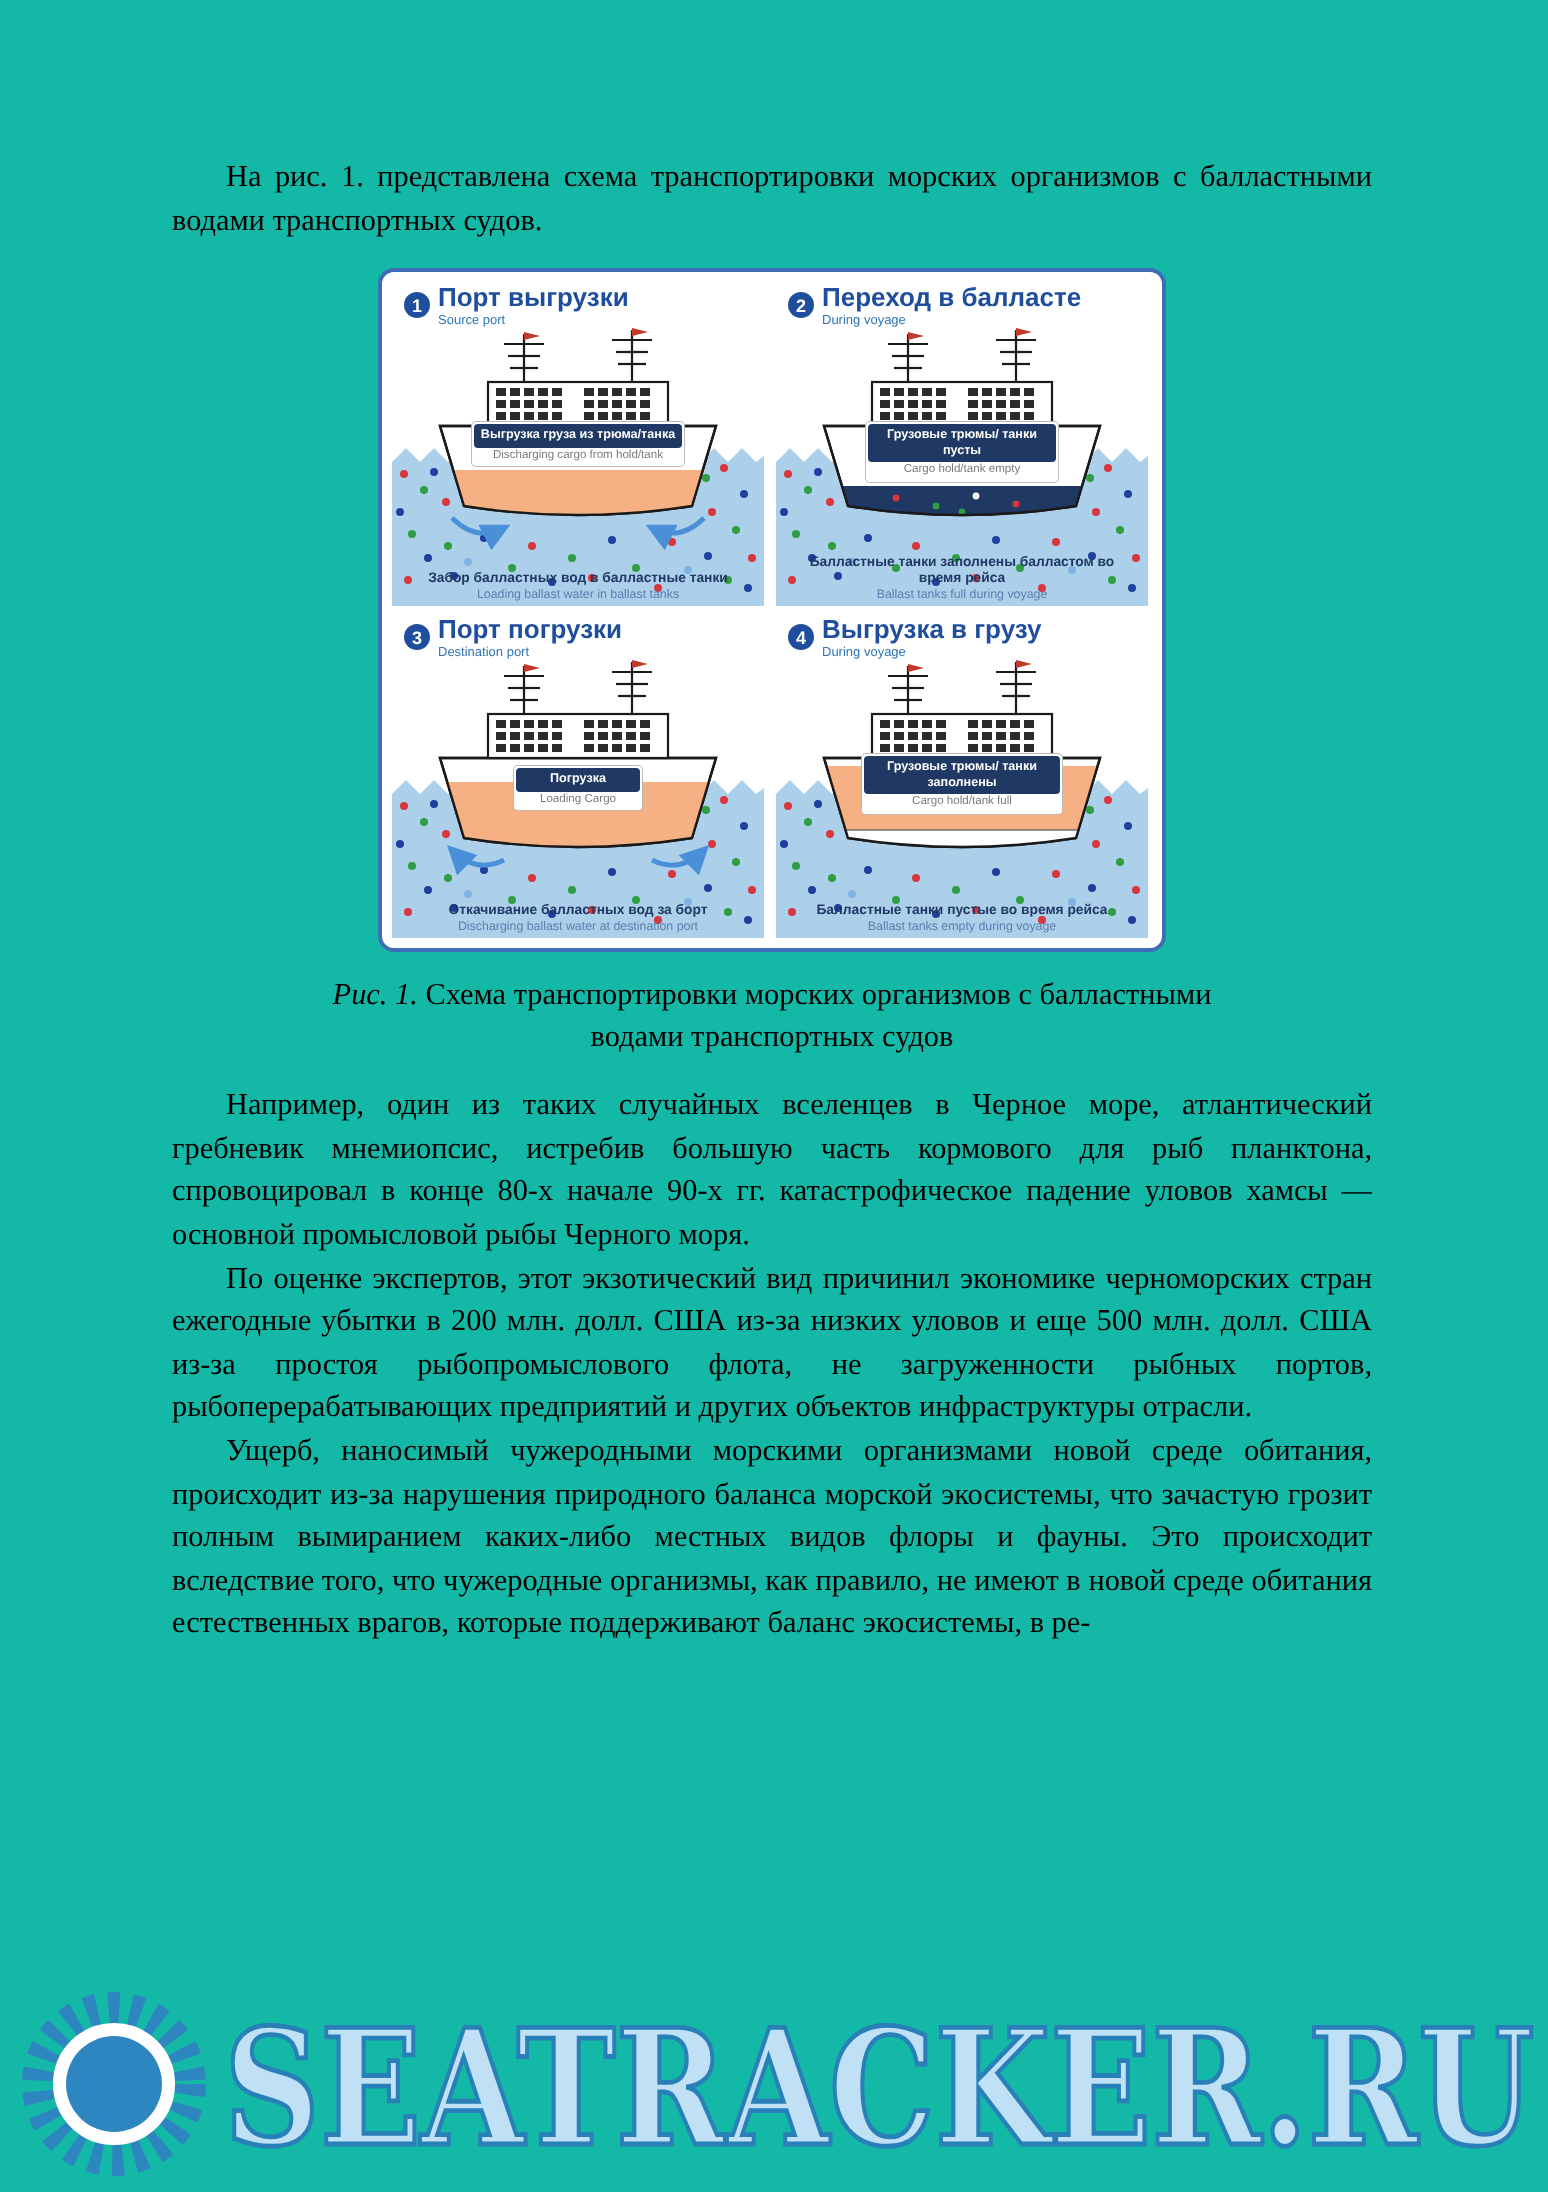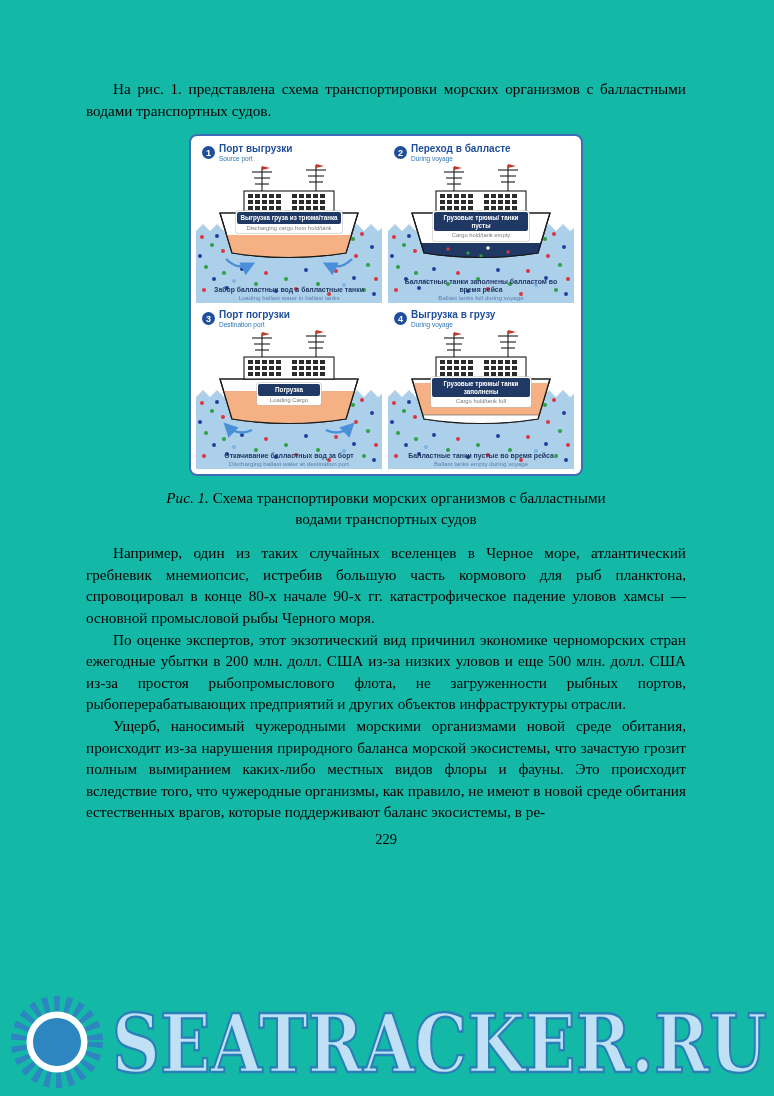--- a/index.html
+++ b/index.html
@@ -16,21 +16,21 @@
   .figure { margin:13px auto 0; width:394px; }
   .fig-box {
     border:2px solid #3E6DB5; border-radius:8px; background:#fff; padding:5px;
     display:grid; grid-template-columns:1fr 1fr; gap:4px;
   }
   .panel { position:relative; width:186px; height:162px; font-family:"Liberation Sans", sans-serif; background:#fff; overflow:hidden; }
   .p-head { height:20px; display:flex; align-items:center; gap:4px; padding:3px 2px 0 6px; }
   .p-num { width:13px; height:13px; border-radius:50%; background:#1F4E9C; color:#fff;
            font-size:9px; font-weight:bold; display:flex; align-items:center; justify-content:center; flex:0 0 13px; }
   .p-titles { display:flex; flex-direction:column; }
-  .p-title { font-size:10px; font-weight:bold; color:#1F4E9C; line-height:1.15; }
+  .p-title { font-size:13px; font-weight:bold; color:#1F4E9C; line-height:1.15; }
   .p-sub { font-size:6.5px; color:#2E75B6; line-height:1.1; }
   .ship { position:absolute; top:20px; left:0; }
   .hold-label { position:absolute; left:50%; transform:translateX(-50%); top:70px;
                 background:#fff; border-radius:2px; text-align:center; z-index:2; padding:1px;
                 box-shadow:0 0 0 0.5px #b9b9b9; }
   .hold-label.w106 { width:106px; } .hold-label.w96 { width:96px; }
   .hold-label.w64 { width:64px; top:76px; } .hold-label.w100 { width:100px; }
   .hold-ru { background:#1F3864; color:#fff; font-size:6.3px; font-weight:bold;
              padding:2px; border-radius:2px; line-height:1.2; }
   .hold-en { color:#7a7a7a; font-size:5.8px; padding:1px 0; line-height:1.1; }
@@ -256,21 +256,20 @@
 
       </div>
     </div>
 
     <div class="fig-caption"><span class="ital">Рис. 1.</span><span> Схема транспортировки морских организмов с балластными водами транспортных судов</span></div>
 
     <p class="body">Например, один из таких случайных вселенцев в Черное море, атлантический гребневик мнемиопсис, истребив большую часть кормового для рыб планктона, спровоцировал в конце 80-х начале 90-х гг. катастрофическое падение уловов хамсы — основной промысловой рыбы Черного моря.</p>
     <p class="body">По оценке экспертов, этот экзотический вид причинил экономике черноморских стран ежегодные убытки в 200 млн. долл. США из-за низких уловов и еще 500 млн. долл. США из-за простоя рыбопромыслового флота, не загруженности рыбных портов, рыбоперерабатывающих предприятий и других объектов инфраструктуры отрасли.</p>
     <p class="body">Ущерб, наносимый чужеродными морскими организмами новой среде обитания, происходит из-за нарушения природного баланса морской экосистемы, что зачастую грозит полным вымиранием каких-либо местных видов флоры и фауны. Это происходит вследствие того, что чужеродные организмы, как правило, не имеют в новой среде обитания естественных врагов, которые поддерживают баланс экосистемы, в ре-</p>
 
-    <div class="pageno">229</div>
   </div>
 
   <div class="watermark">
     <svg width="774" height="108" viewBox="0 0 774 108">
       <g>
         <circle cx="57" cy="54" r="38" fill="none" stroke="#2E86C1" stroke-width="16" stroke-dasharray="5.5 5.5"></circle>
         <circle cx="57" cy="54" r="27" fill="none" stroke="#ffffff" stroke-width="7"></circle>
         <circle cx="57" cy="54" r="24" fill="#2E86C1"></circle>
       </g>
       <text x="112" y="84" font-family="'DejaVu Serif', serif" font-size="80" font-weight="bold" fill="#BFE0F5" stroke="#2980B9" stroke-width="2.4" textLength="655" lengthAdjust="spacingAndGlyphs">SEATRACKER.RU</text>

